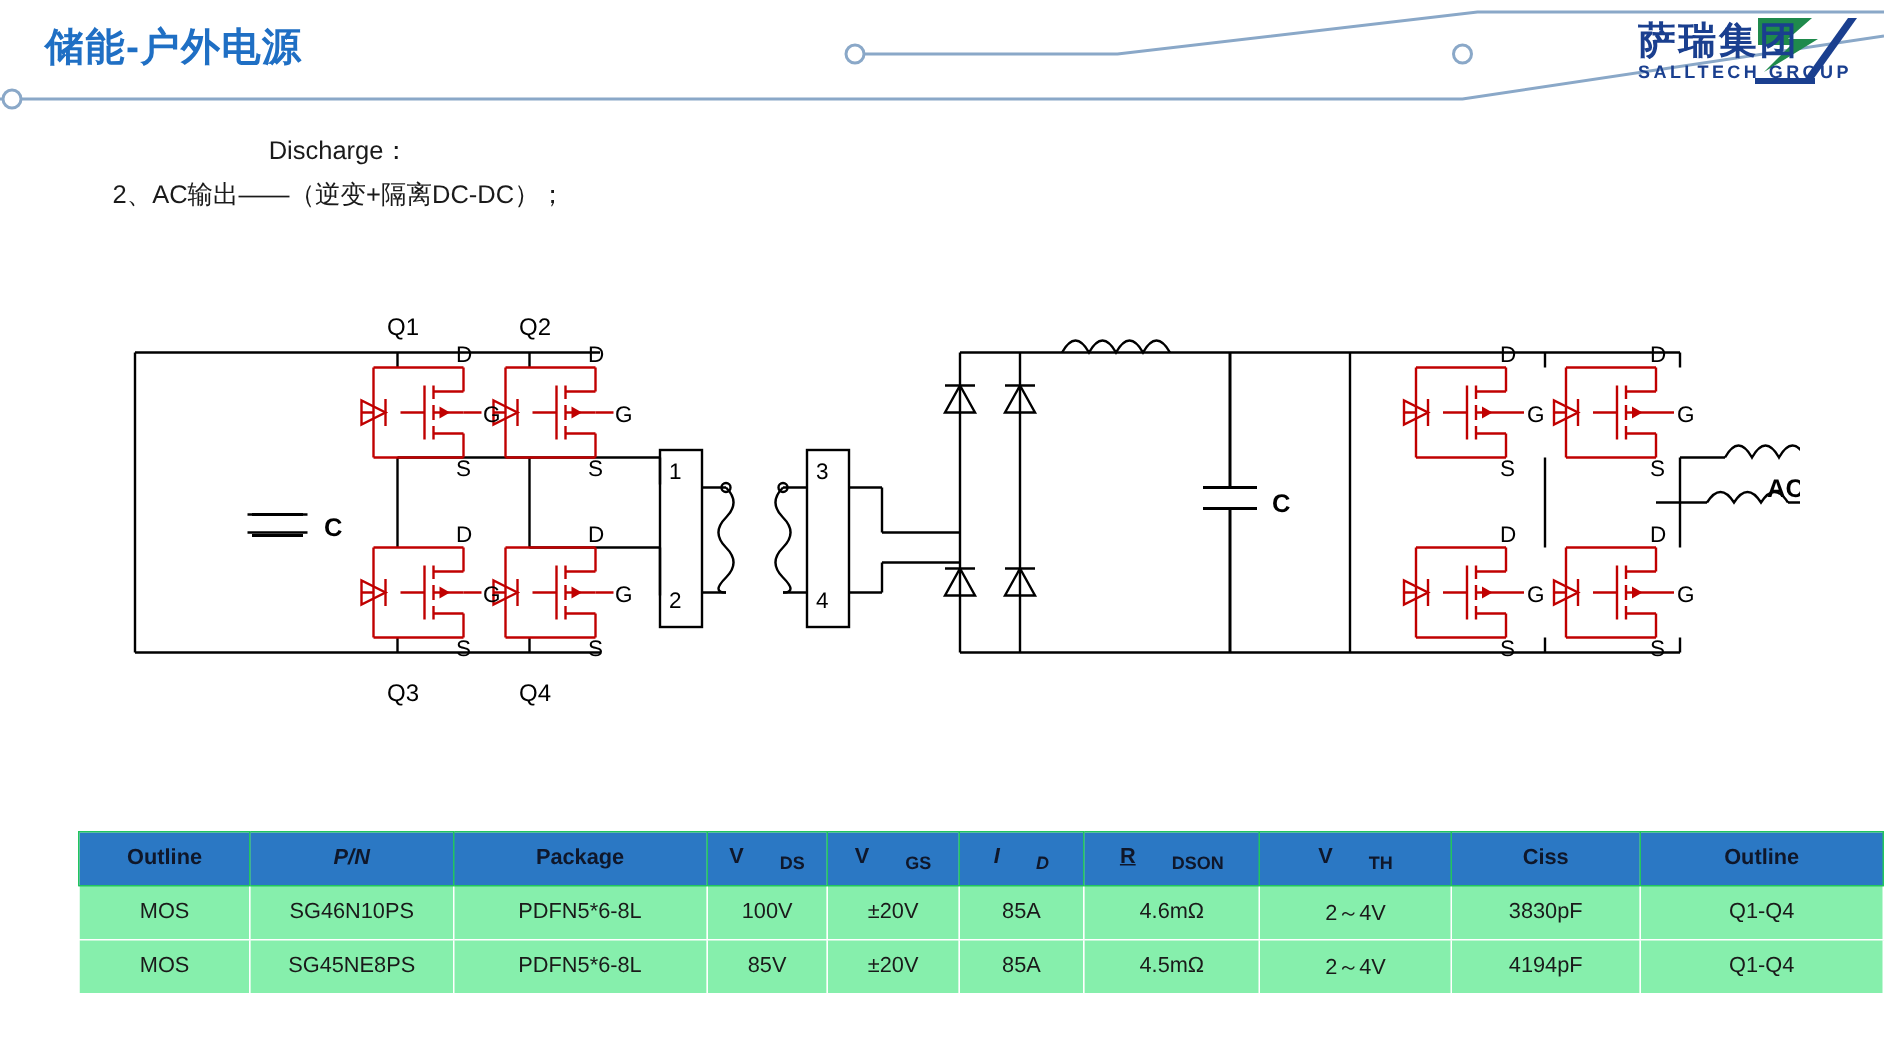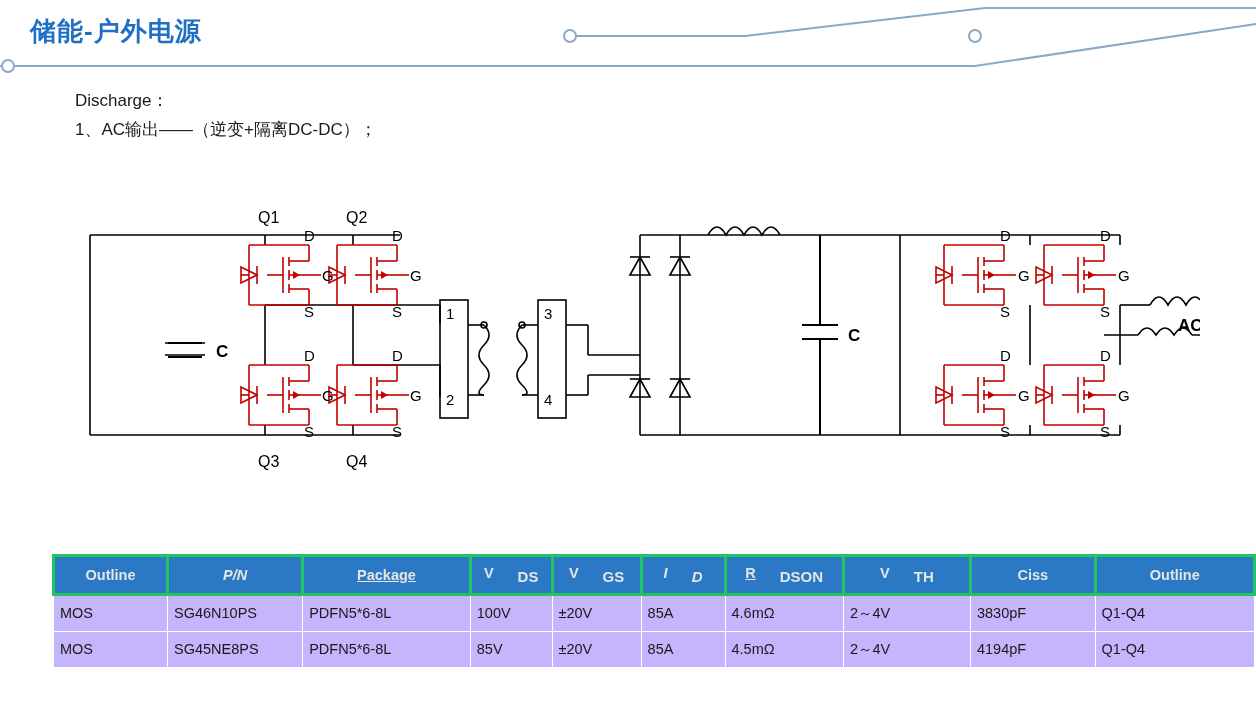--- a/index.html
+++ b/index.html
@@ -66,20 +66,21 @@
   }
 
   
   .body-text {
     position: absolute;
     left: 75px;
     top: 86px;
     font-size: 17px;
     color: #1a1a1a;
     line-height: 29px;
+    text-align: center;
   }
 
   
   .schematic {
     position: absolute;
     left: 60px;
     top: 205px;
     width: 1140px;
     height: 300px;
   }
@@ -87,42 +88,42 @@
   
   .spec-table {
     position: absolute;
     left: 52px;
     top: 554px;
     border-collapse: collapse;
     font-size: 14.5px;
   }
   .spec-table th {
     background: #2b78c4;
-    color: #e5e5e5;
+    color: #0f172a;
     font-weight: bold;
-    border: 3px solid #22c55e;
+    border: 1px solid #22c55e;
     padding: 8px 6px;
     text-align: center;
     white-space: nowrap;
   }
   .spec-table td {
-    background: #c4b5fd;
+    background: #86efac;
     color: #1a1a1a;
     border: 1px solid #ffffff;
     padding: 8px 6px;
-    text-align: left;
+    text-align: center;
     white-space: nowrap;
   }
   .spec-table sub {
-    font-size: 15px;
+    font-size: 12px;
     margin-left: 24px;
   }
   .col-outline { width: 104px; }
   .col-pn      { width: 124px; font-style: italic; }
-  .col-pkg     { width: 160px; text-decoration: underline; }
+  .col-pkg     { width: 160px; }
   .col-vds     { width: 68px; }
   .col-vgs     { width: 76px; }
   .col-id      { width: 72px; font-style: italic; }
   .col-rdson   { width: 106px; text-decoration: underline; }
   .col-vth     { width: 118px; }
   .col-ciss    { width: 116px; }
   .col-remark  { width: 154px; }
 </style>
 </head>
 <body>
@@ -132,25 +133,34 @@
   <svg class="header-deco" viewBox="0 0 1256 82">
     <polyline points="1256,8 985,8 745,36 570,36" fill="none" stroke="#8aa8c8" stroke-width="2"></polyline>
     <polyline points="0,66 245,66 975,66 1256,24" fill="none" stroke="#8aa8c8" stroke-width="2"></polyline>
     <circle cx="570" cy="36" r="6" fill="#ffffff" stroke="#8aa8c8" stroke-width="2"></circle>
     <circle cx="975" cy="36" r="6" fill="#ffffff" stroke="#8aa8c8" stroke-width="2"></circle>
     <circle cx="8" cy="66" r="6" fill="#ffffff" stroke="#8aa8c8" stroke-width="2"></circle>
   </svg>
 
   <div class="header-title">储能-户外电源</div>
 
+  <div class="logo">
+    <svg width="70" height="50" viewBox="0 0 70 50">
+      <path d="M4 4 L40 4 L24 18 L44 18 L8 40 L26 22 L4 22 Z" fill="#1f8a4c"></path>
+      <path d="M34 46 L64 4 L70 4 L40 46 Z" fill="#1a3f8f"></path>
+      <rect x="2" y="44" width="40" height="4" fill="#1a3f8f"></rect>
+    </svg>
+    <div class="logo-text-main">萨瑞集团</div>
+    <div class="logo-text-sub">SALLTECH GROUP</div>
+  </div>
 </div>
 
 <div class="body-text">
   <div>Discharge：</div>
-  <div>1、AC输出——（逆变+隔离DC-DC）；</div>
+  <div>2、AC输出——（逆变+隔离DC-DC）；</div>
 </div>
 
 <svg class="schematic" viewBox="0 0 1140 300">
   <defs>
     <g id="mosfet-n">
 
       <line x1="18" y1="-18" x2="18" y2="18" stroke="#c00000" stroke-width="1.6"></line>
 
       <line x1="24" y1="-18" x2="24" y2="-9" stroke="#c00000" stroke-width="1.6"></line>
       <line x1="24" y1="-5" x2="24" y2="5" stroke="#c00000" stroke-width="1.6"></line>

